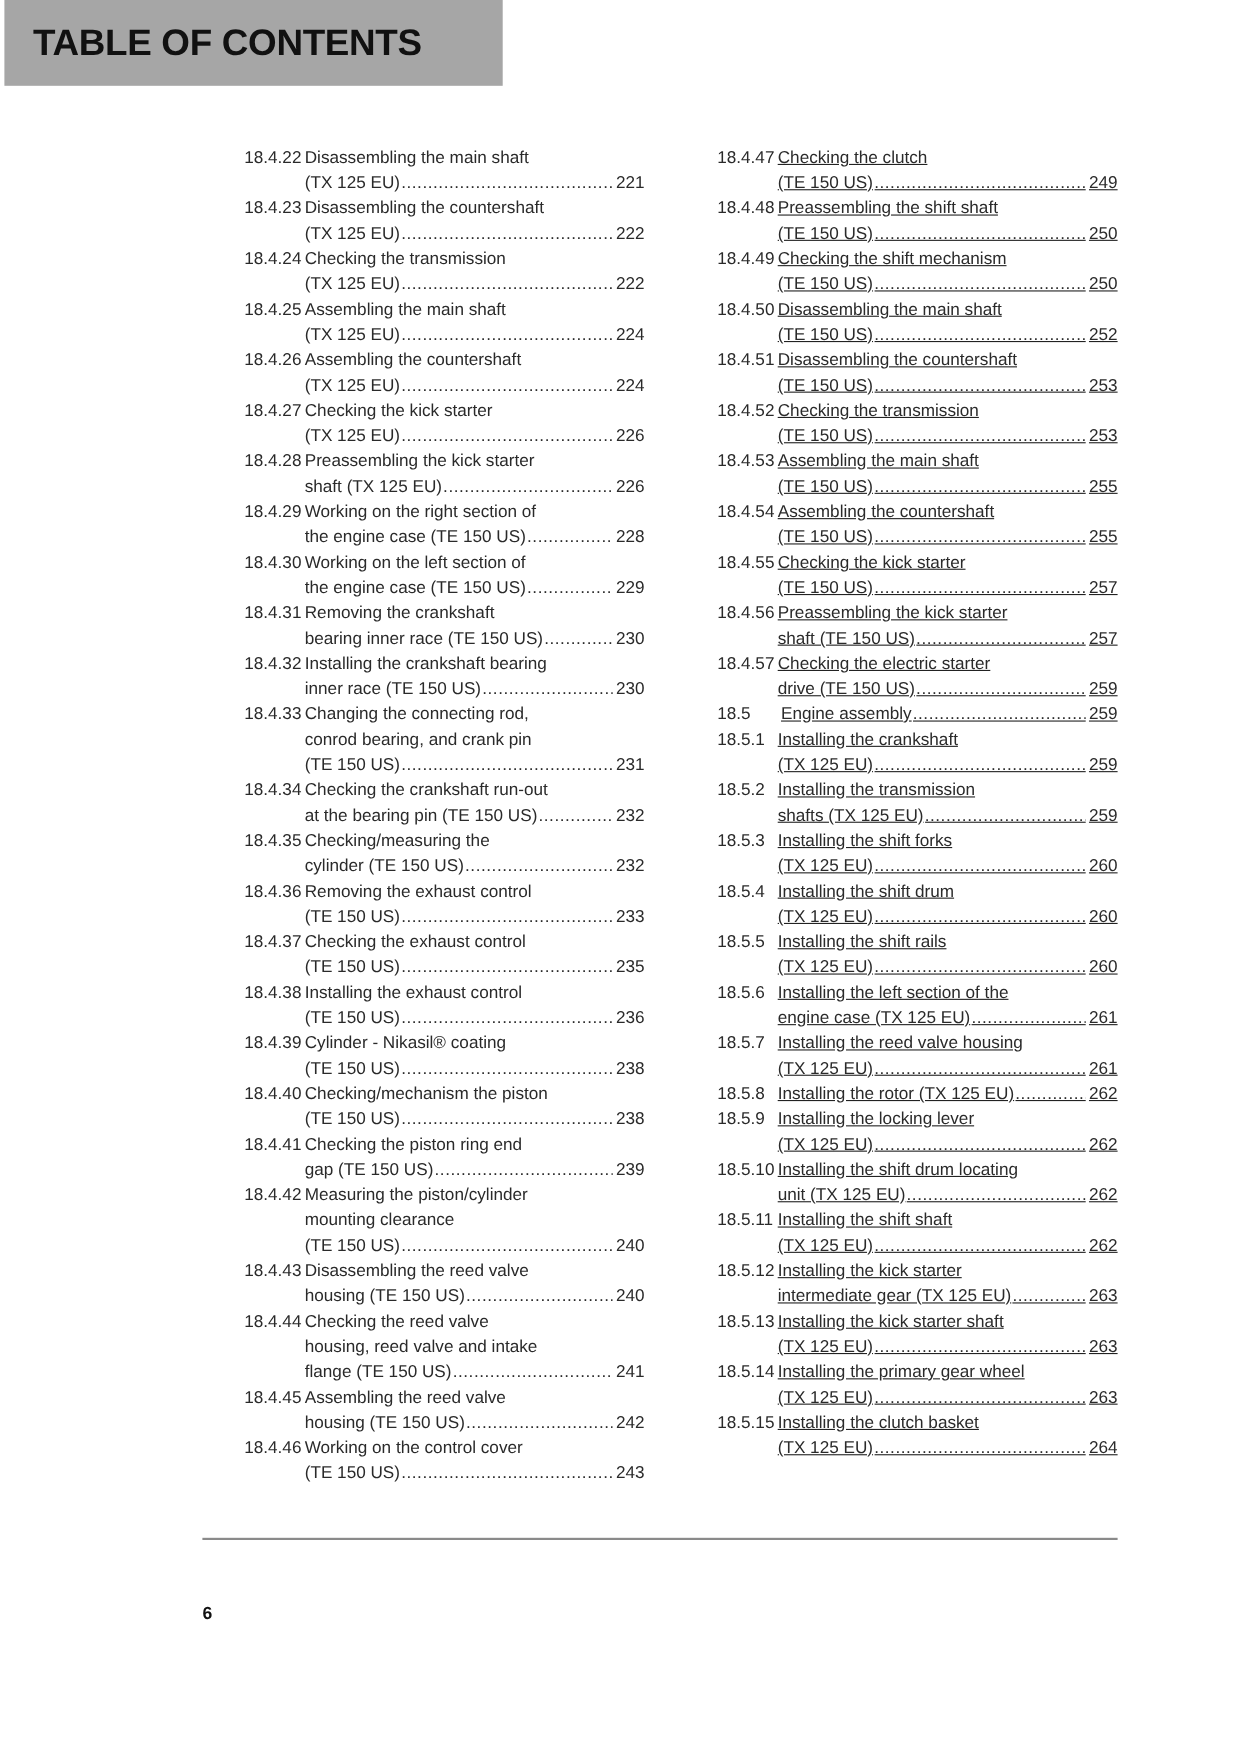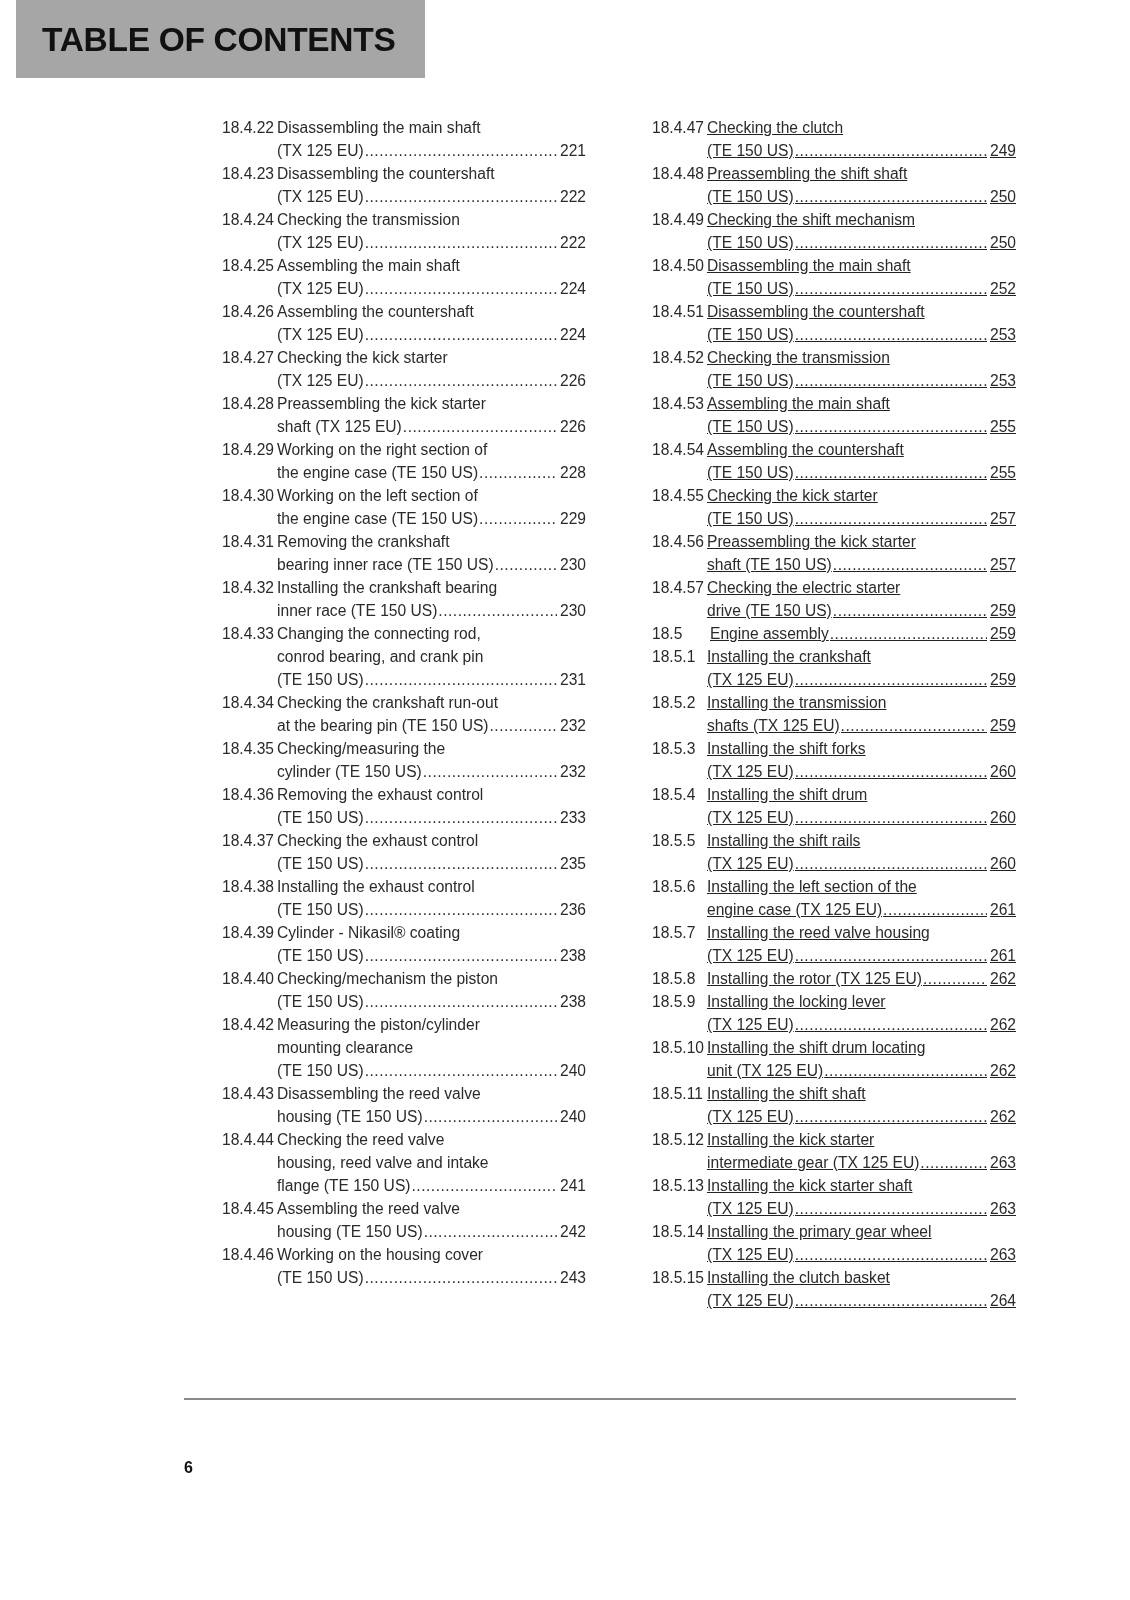--- a/index.html
+++ b/index.html
@@ -1,30 +1,31 @@
 <!DOCTYPE html>
 <html><head>
   <meta charset="utf-8">
   <style>
     html, body { margin: 0; padding: 0; background: #ffffff; }
     body {
       width: 1130px; height: 1600px; position: relative; overflow: hidden;
       font-family: "Liberation Sans", sans-serif; color: #222222;
     }
     .header-band {
-      position: absolute; left: 16px; top: 0; width: 409px; height: 78px;
+      position: absolute; left: 4px; top: 0; width: 409px; height: 78px;
       background: #a6a6a6;
+      padding-left: 44px;
     }
     .header-title {
       position: absolute; left: 26px; top: 21px;
       font-family: "Liberation Sans", sans-serif;
       font-weight: bold; font-size: 33.5px; letter-spacing: -0.3px;
       color: #111111; white-space: nowrap;
     }
-    .toc-col { position: absolute; top: 116px; }
+    .toc-col { position: absolute; top: 132px; }
     .toc-col.left { left: 222px; width: 364px; }
     .toc-col.right { left: 652px; width: 364px; text-decoration: underline; }
     .entry { position: relative; font-size: 15.6px; line-height: 23px; color: #2a2a2a; }
     .entry .num { position: absolute; left: 0; top: 0; white-space: nowrap; }
     .entry .lines { margin-left: 55px; }
     .entry.section .lines { margin-left: 58px; }
     .line { display: flex; white-space: nowrap; }
     .line .txt { flex: 0 0 auto; }
     .line .dots {
       flex: 1 1 auto; overflow: hidden; white-space: nowrap;
@@ -295,20 +296,33 @@
           <span class="txt">Checking/mechanism the piston</span>
         </div>
         <div class="line">
           <span class="txt">(TE 150 US)</span>
           <span class="dots"></span>
           <span class="page">238</span>
         </div>
       </div>
     </div>
     <div class="entry">
+      <span class="num">18.4.41</span>
+      <div class="lines">
+        <div class="line">
+          <span class="txt">Checking the piston ring end</span>
+        </div>
+        <div class="line">
+          <span class="txt">gap (TE 150 US)</span>
+          <span class="dots"></span>
+          <span class="page">239</span>
+        </div>
+      </div>
+    </div>
+    <div class="entry">
       <span class="num">18.4.42</span>
       <div class="lines">
         <div class="line">
           <span class="txt">Measuring the piston/cylinder</span>
         </div>
         <div class="line">
           <span class="txt">mounting clearance</span>
         </div>
         <div class="line">
           <span class="txt">(TE 150 US)</span>
@@ -356,21 +370,21 @@
           <span class="txt">housing (TE 150 US)</span>
           <span class="dots"></span>
           <span class="page">242</span>
         </div>
       </div>
     </div>
     <div class="entry">
       <span class="num">18.4.46</span>
       <div class="lines">
         <div class="line">
-          <span class="txt">Working on the housing cover</span>
+          <span class="txt">Working on the control cover</span>
         </div>
         <div class="line">
           <span class="txt">(TE 150 US)</span>
           <span class="dots"></span>
           <span class="page">243</span>
         </div>
       </div>
     </div>
   </div>
 <div class="toc-col right">

